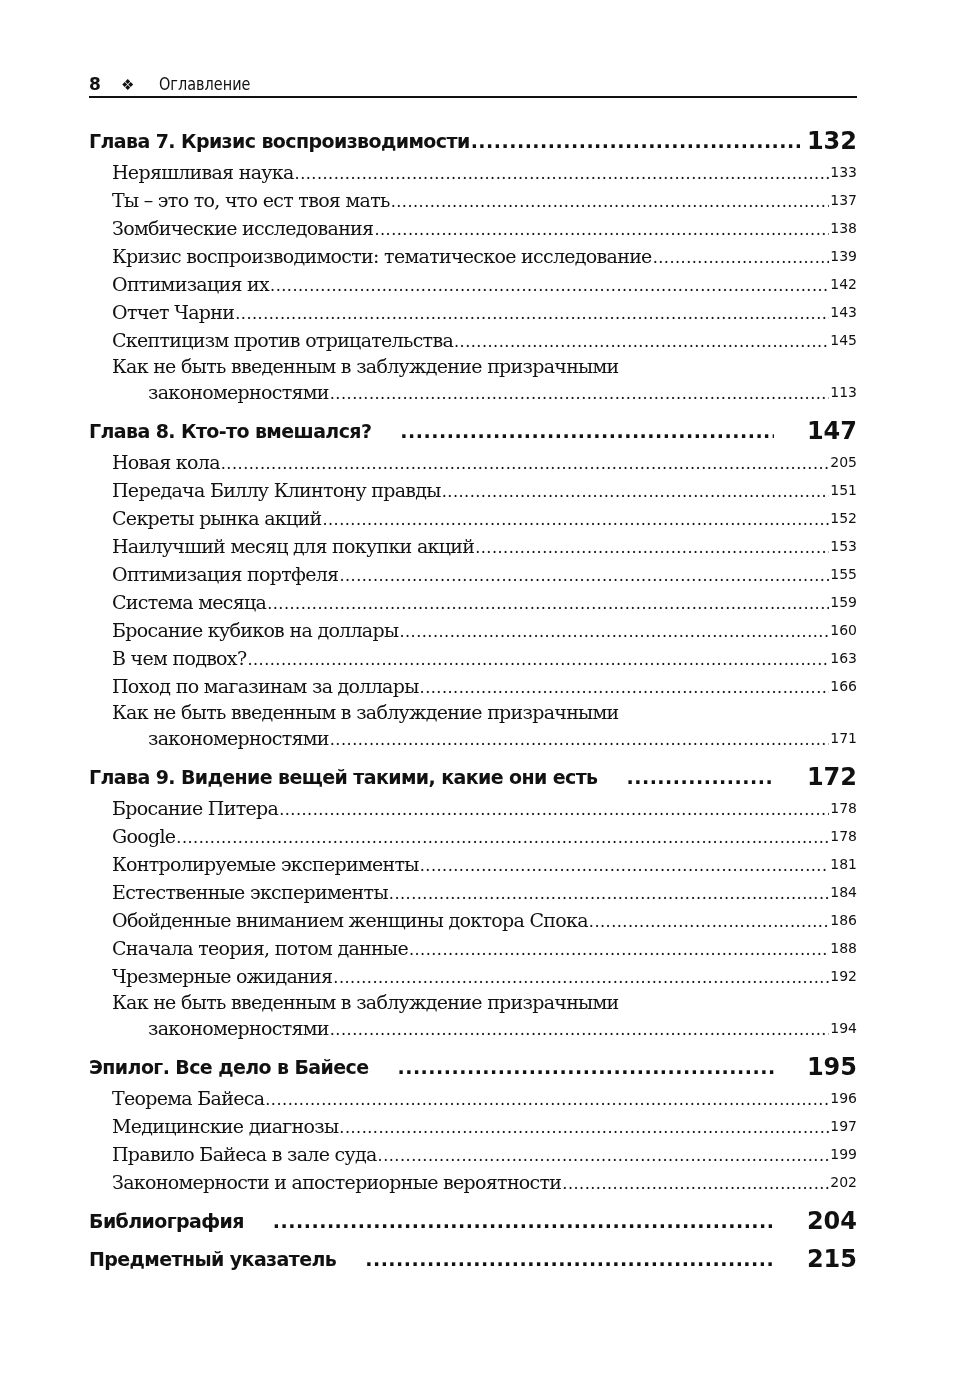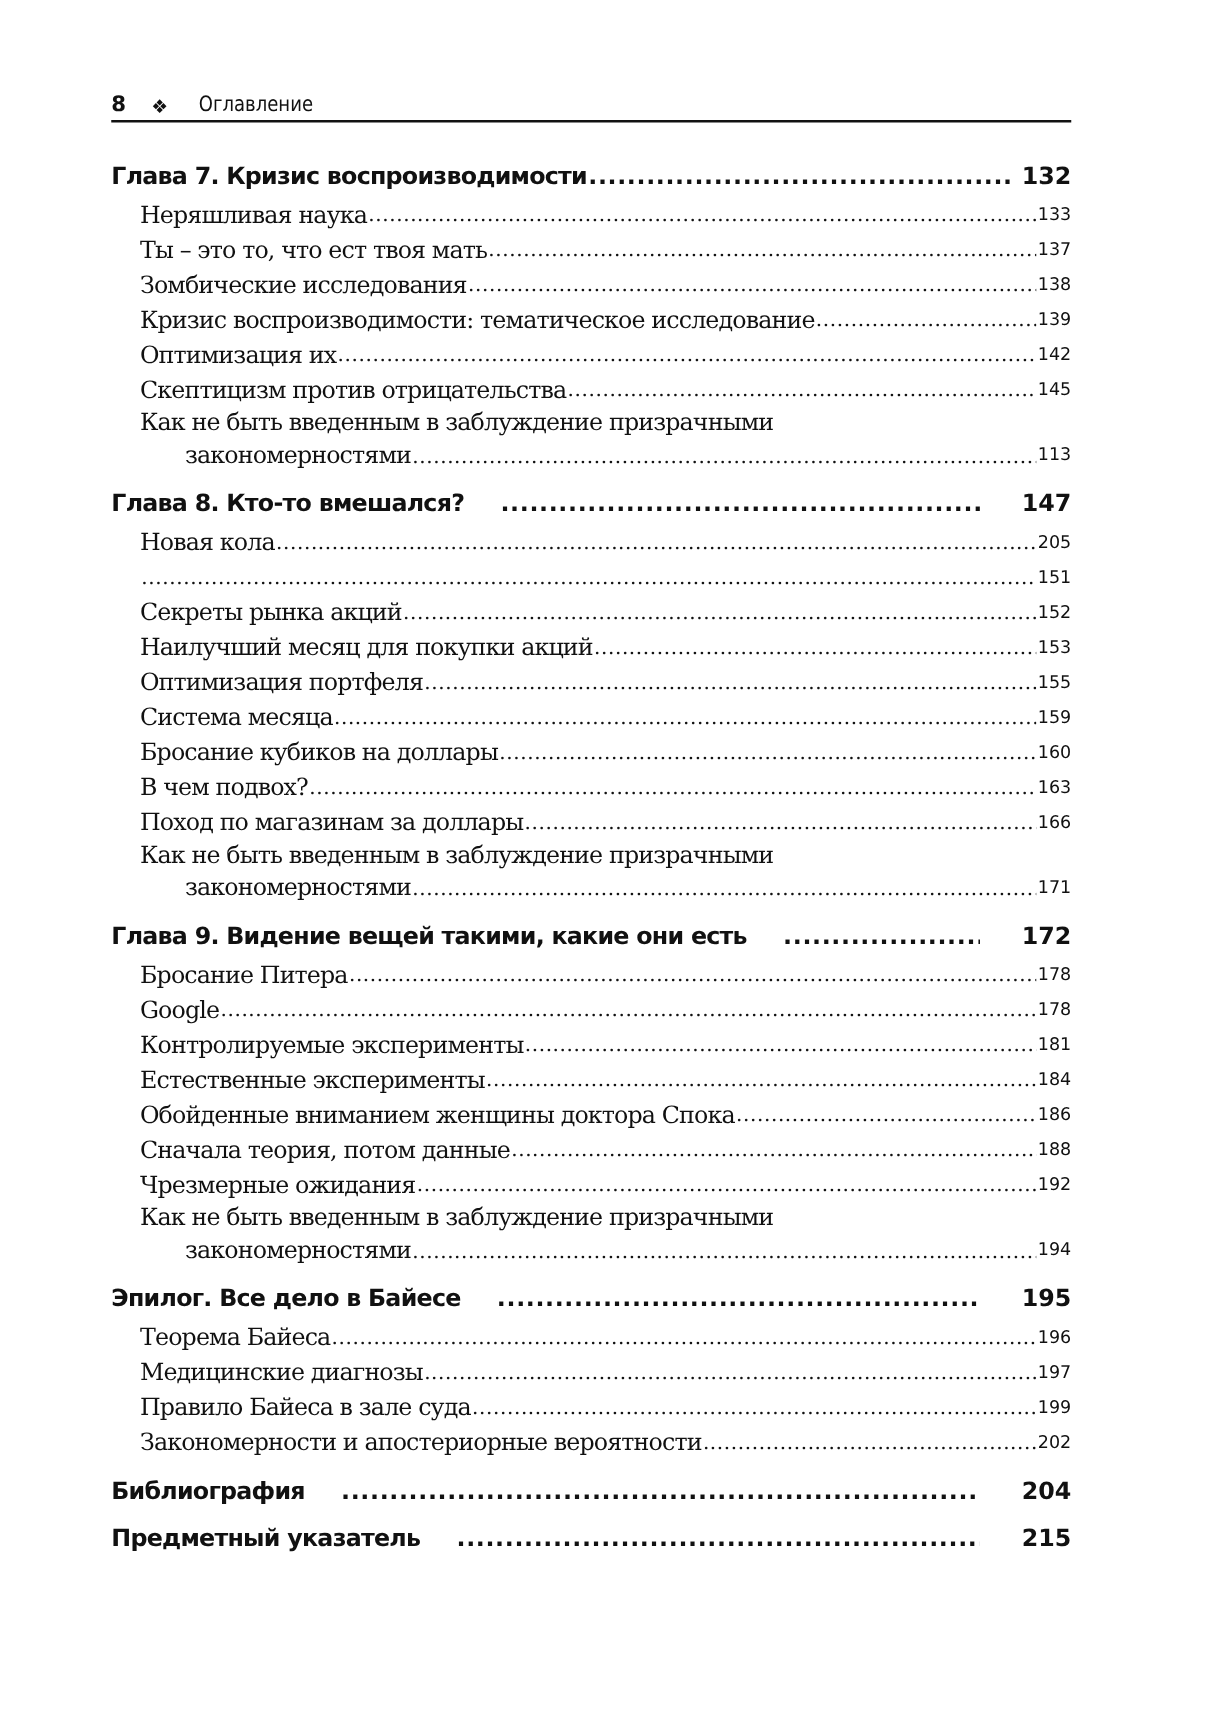--- a/index.html
+++ b/index.html
@@ -7,34 +7,34 @@
   .header {
     position: absolute; left: 89px; top: 70px; width: 768px; height: 28px;
     border-bottom: 2px solid #111;
     font-family: "DejaVu Sans", sans-serif; font-size: 17px;
     display: flex; align-items: flex-end; padding-bottom: 2px; box-sizing: border-box;
   }
   .header .pnum { font-weight: bold; width: 32px; }
   .header .orn { width: 38px; font-size: 15px; }
   .header .title { font-size: 17px; transform: scaleX(0.85); transform-origin: left; }
   .toc { position: absolute; left: 89px; top: 124px; width: 768px; }
-  .row { display: flex; align-items: flex-end; white-space: nowrap; }
+  .row { display: flex; align-items: flex-start; white-space: nowrap; }
   .row .lbl { flex: 0 0 auto; }
   .row .dots { flex: 1 1 auto; overflow: hidden; margin: 0 1px; }
   .row .dots::after {
     content: "..........................................................................................................................................................................................................";
     letter-spacing: 0.5px;
   }
   .row .pg { flex: 0 0 auto; font-family: "DejaVu Sans", sans-serif; }
   .chap {
     font-family: "DejaVu Sans", sans-serif; font-weight: bold; font-size: 19px;
     height: 34px; line-height: 34px; margin-top: 0;
   }
   .chap .lbl { letter-spacing: -0.6px; }
-  .chap .pg { font-size: 19px; margin-left: 4px; }
+  .chap .pg { font-size: 24px; margin-left: 4px; }
   .chap .dots::after { font-weight: bold; }
   .chap.spaced { margin-top: 4px; gap: 28px; }
   .sec {
     font-family: "DejaVu Serif", serif; font-size: 19px;
     height: 28px; line-height: 28px; padding-left: 23px;
   }
   .sec .lbl { letter-spacing: -0.7px; }
   .sec .pg { font-size: 14px; }
   .sec .dots::after { font-size: 16px; }
   .sec.wrap1 { height: 25px; line-height: 25px; }
@@ -75,20 +75,25 @@
       <span class="lbl">Кризис воспроизводимости: тематическое исследование</span>
       <span class="dots"></span>
       <span class="pg">139</span>
     </div>
     <div class="row sec">
       <span class="lbl">Оптимизация их</span>
       <span class="dots"></span>
       <span class="pg">142</span>
     </div>
     <div class="row sec">
+      <span class="lbl">Отчет Чарни</span>
+      <span class="dots"></span>
+      <span class="pg">143</span>
+    </div>
+    <div class="row sec">
       <span class="lbl">Скептицизм против отрицательства</span>
       <span class="dots"></span>
       <span class="pg">145</span>
     </div>
     <div class="row sec wrap1">
       <span class="lbl">Как не быть введенным в заблуждение призрачными</span>
     </div>
     <div class="row sec wrap2">
       <span class="lbl">закономерностями</span>
       <span class="dots"></span>
@@ -99,20 +104,21 @@
       <span class="lbl">Глава 8. Кто-то вмешался?</span>
       <span class="dots"></span>
       <span class="pg">147</span>
     </div>
     <div class="row sec">
       <span class="lbl">Новая кола</span>
       <span class="dots"></span>
       <span class="pg">205</span>
     </div>
     <div class="row sec">
+      <span class="lbl">Передача Биллу Клинтону правды</span>
       <span class="dots"></span>
       <span class="pg">151</span>
     </div>
     <div class="row sec">
       <span class="lbl">Секреты рынка акций</span>
       <span class="dots"></span>
       <span class="pg">152</span>
     </div>
     <div class="row sec">
       <span class="lbl">Наилучший месяц для покупки акций</span>

